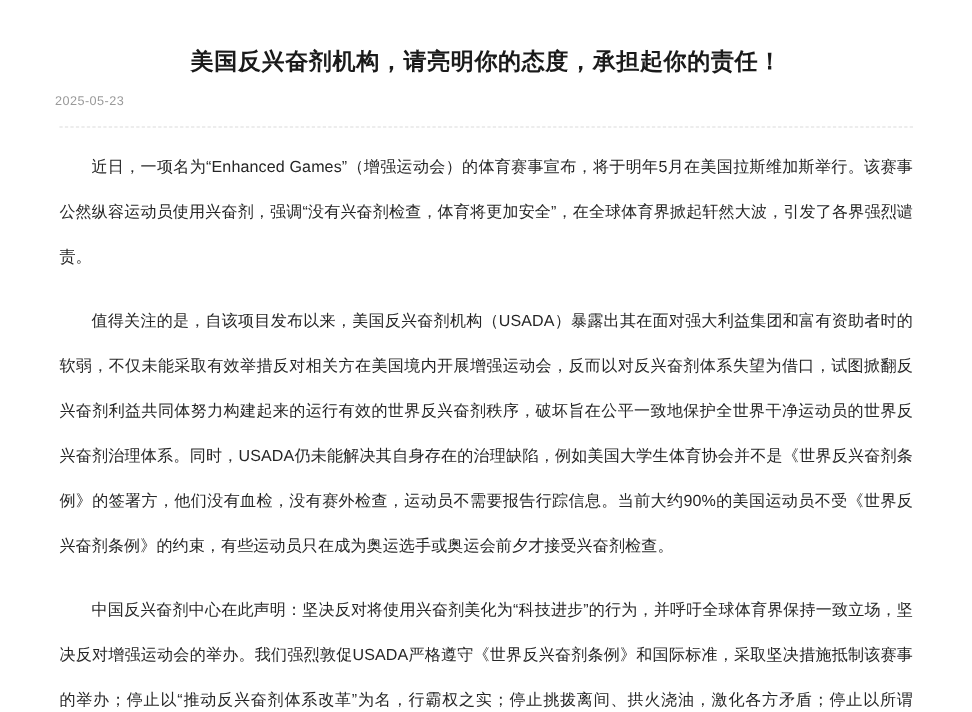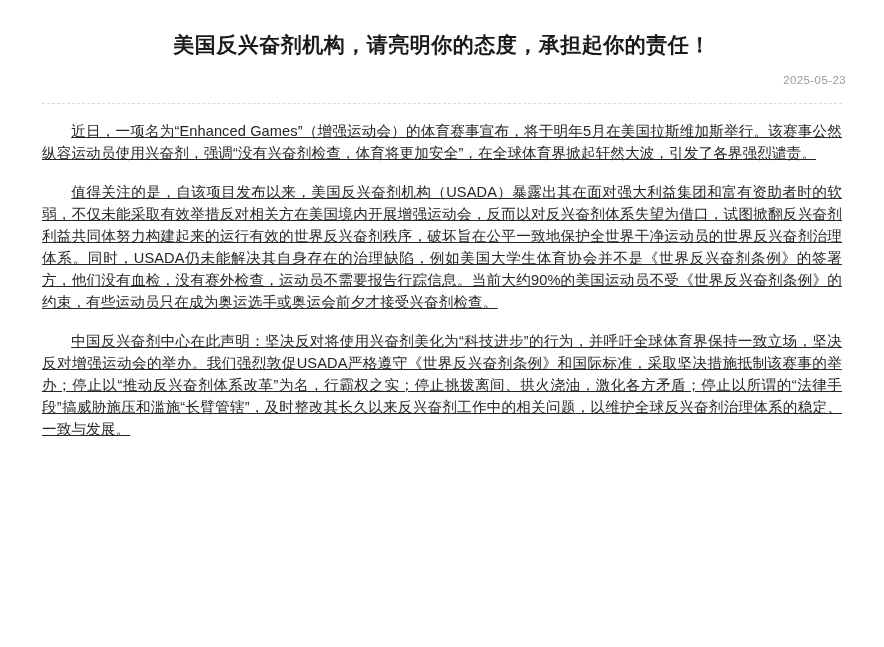--- a/index.html
+++ b/index.html
@@ -11,64 +11,63 @@
     width: 884px;
     height: 647px;
     font-family: "Liberation Sans", sans-serif;
     color: #222222;
     overflow: hidden;
   }
   .page {
     width: 884px;
     height: 647px;
     box-sizing: border-box;
-    padding: 4px;
+    padding: 16px;
     position: relative;
     background: #ffffff;
   }
   .article {
     box-sizing: border-box;
     padding: 22px 34px 0 34px;
   }
   .title {
     text-align: center;
     font-size: 21px;
     font-weight: bold;
     color: #1a1a1a;
     letter-spacing: 0.5px;
     line-height: 30px;
     margin: 4px 0 0 0;
   }
   .date {
-    text-align: right;
+    text-align: left;
     font-size: 11.5px;
     color: #9a9a9a;
     margin-top: 14px;
     letter-spacing: 0.4px;
   }
   .divider {
     margin: 17px 4px 0 4px;
     border: 0;
     border-top: 1px dashed #dcdcdc;
     height: 0;
   }
   .body {
     margin-top: 16px;
     padding: 0 4px;
   }
   .body p {
     margin: 0 0 17px 0;
     font-size: 14.6px;
-    line-height: 22px;
+    line-height: 41px;
     color: #262626;
     text-align: justify;
     text-justify: inter-ideograph;
     text-indent: 2em;
     letter-spacing: 0.1px;
-    text-decoration: underline;
   }
   .body p:last-child {
     margin-bottom: 0;
   }
 </style>
 </head>
 <body>
 
 <div class="page">
   <div class="article">

